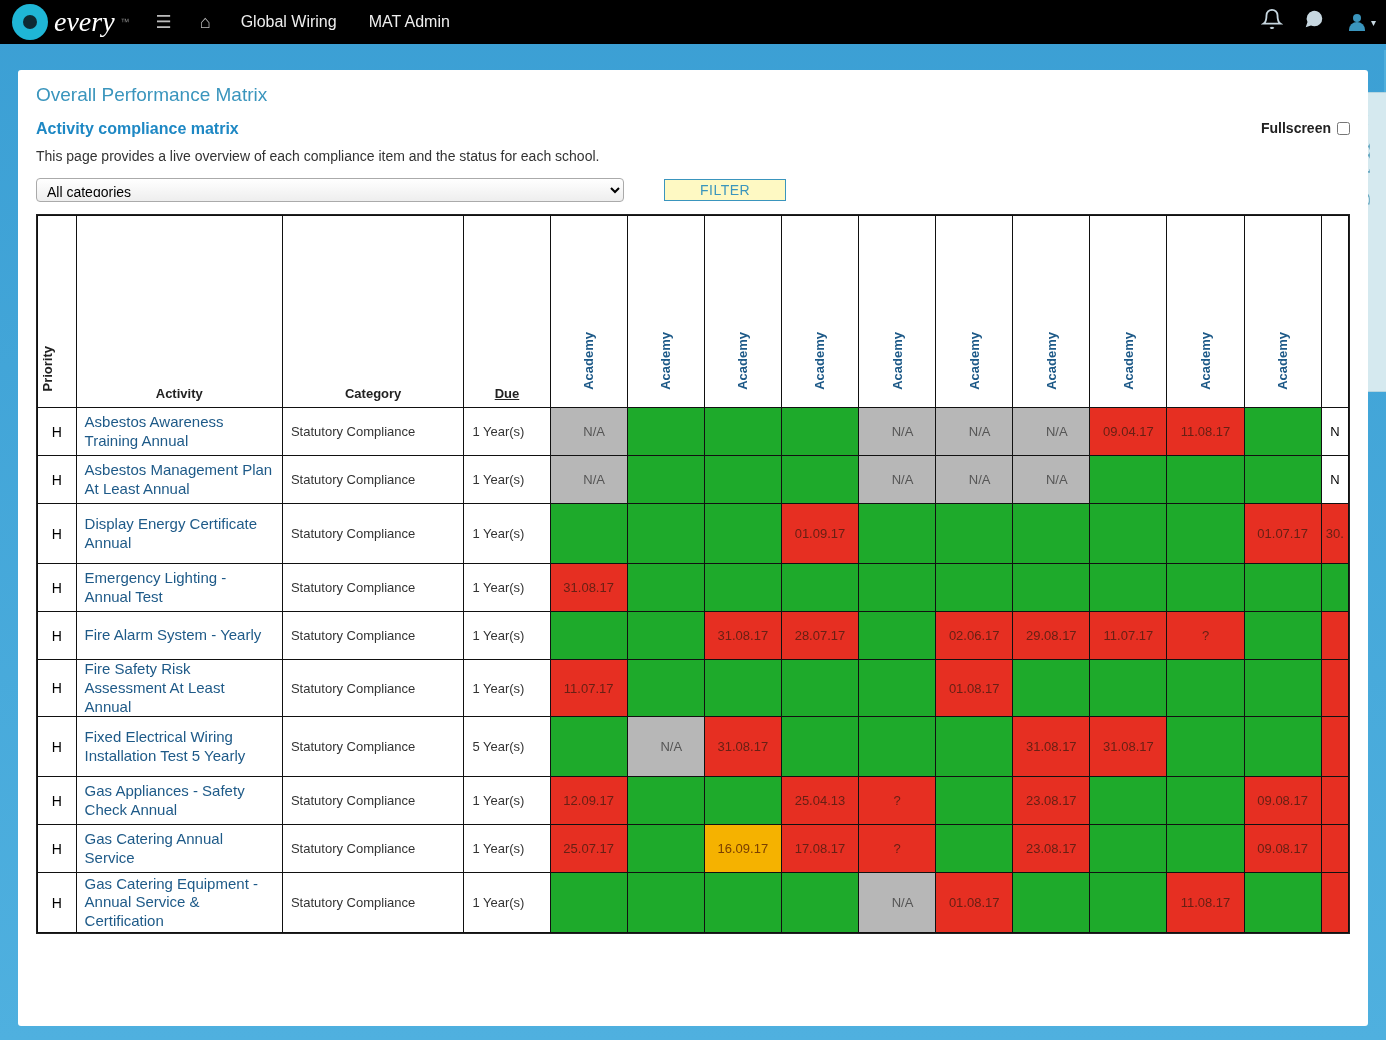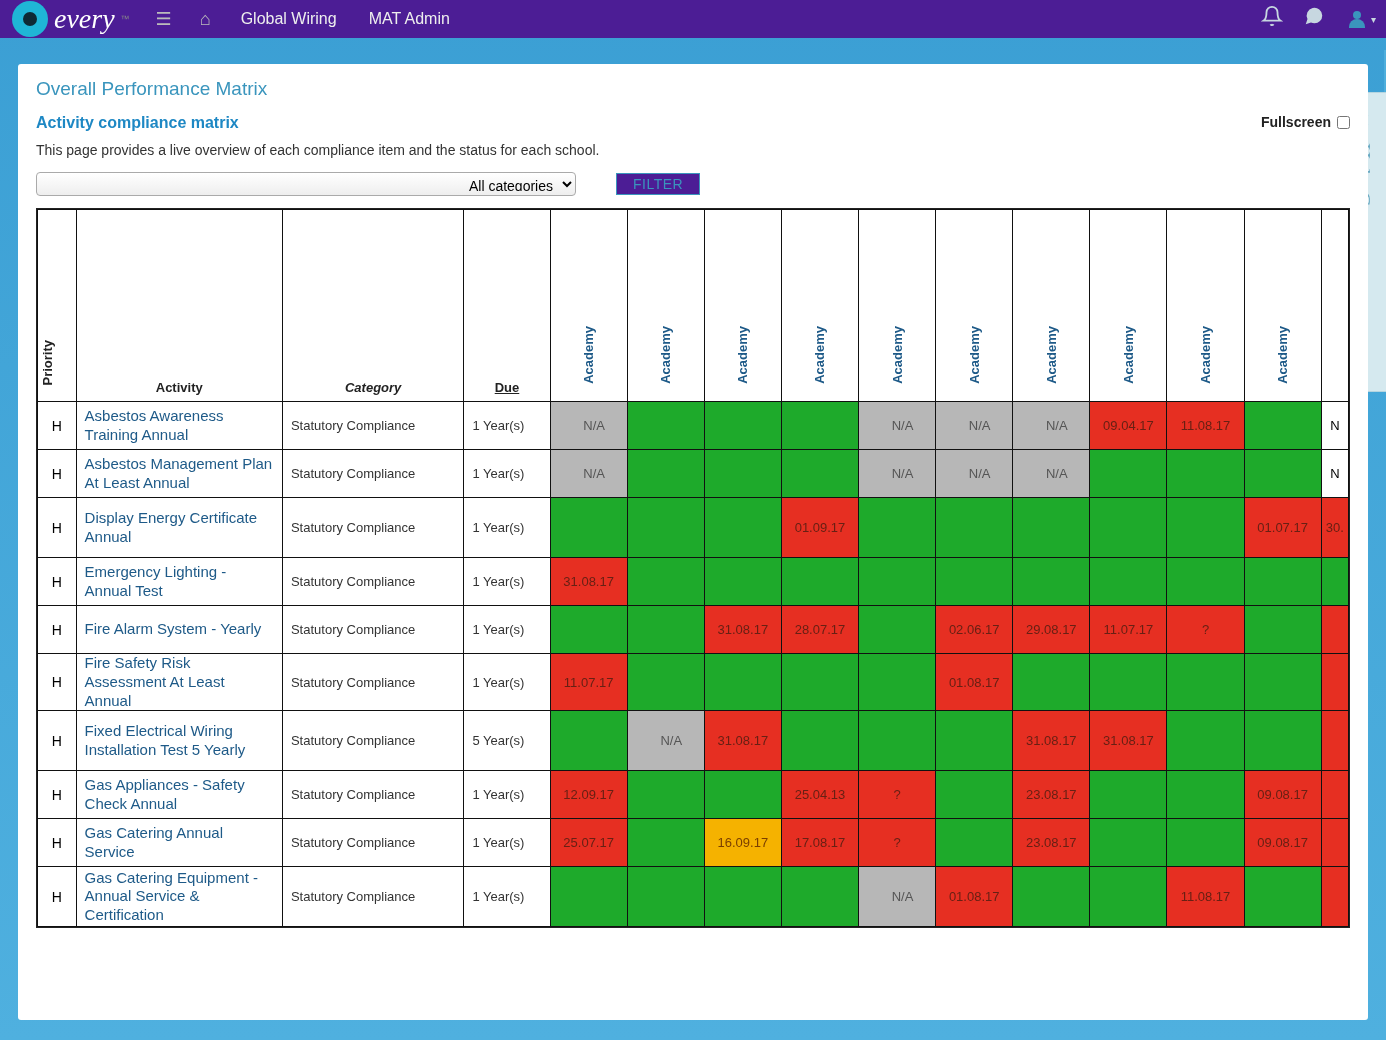--- a/index.html
+++ b/index.html
@@ -1,19 +1,19 @@
 <!DOCTYPE html>
 <html><head>
 <meta charset="utf-8">
 <style>
 * { box-sizing: border-box; margin: 0; padding: 0; }
 body { font-family: Arial, Helvetica, sans-serif; background: linear-gradient(to bottom, #3b9fd4, #4fb0df); height: 1040px; width: 1386px; overflow: hidden; }
 
 
-.topnav { background: #4c1d95; height: 38px; display: flex; align-items: center; color: #fff; }
+.topnav { background: #000000; height: 44px; display: flex; align-items: center; color: #fff; }
 .logo { display: flex; align-items: center; padding: 0 12px; gap: 6px; }
 .logo-circle { width: 36px; height: 36px; border-radius: 50%; background: #1fb6d6; display: flex; align-items: center; justify-content: center; }
 .logo-inner { width: 14px; height: 14px; border-radius: 50%; background: #0e2a33; }
 .logo-text { font-family: cursive; font-style: italic; font-size: 28px; color: #fff; }
 .logo-tm { font-size: 9px; color: #888; vertical-align: super; }
 .nav-icon { color: #bbb; padding: 0 14px; font-size: 18px; cursor: pointer; }
 .nav-item { color: #eee; padding: 0 16px; height: 50px; line-height: 50px; font-size: 16px; cursor: pointer; }
 .nav-item.active { background: #3a95bd; color: #fff; }
 .nav-spacer { flex: 1; }
 .nav-right-icon { color: #c7d7e0; padding: 0 10px; font-size: 22px; cursor: pointer; }
@@ -21,22 +21,22 @@
 .swoosh { position:absolute; top:50px; right:0; width:250px; height:200px; border-top-left-radius:200px 250px; border-right:2px solid #6cc5e8; opacity:0.4; pointer-events:none;}
 
 
 .page-card { background: #fff; margin: 26px 18px 0 18px; border-radius: 3px; padding: 14px 18px 0 18px; height: 956px; position: relative; }
 .page-title { color: #3a95bd; font-size: 19px; font-weight: 400; margin-bottom: 14px; }
 .subtitle-row { display:flex; justify-content:space-between; align-items:flex-start; }
 .subtitle { color: #1e88c4; font-size: 16px; font-weight: 700; margin-bottom: 10px; }
 .fullscreen-label { font-size: 14px; font-weight:700; color:#222; display:flex; align-items:center; gap:6px;}
 .desc { color: #333; font-size: 14px; margin-bottom: 14px; }
 .controls { display: flex; align-items: center; gap: 40px; margin-bottom: 12px; }
-.category-select { width: 540px; height: 24px; border: 1px solid #aaa; border-radius: 4px; background: linear-gradient(#fff,#eee); font-size: 14px; padding: 4px 6px; text-align: right; }
-.filter-btn { border: 1px solid #3a95bd; color: #3a95bd; background: #4c1d95; padding: 2px 16px; font-size: 14px; letter-spacing: 0.5px; cursor: pointer; }
+.category-select { width: 588px; height: 24px; border: 1px solid #aaa; border-radius: 4px; background: linear-gradient(#fff,#eee); font-size: 14px; padding: 4px 6px; }
+.filter-btn { border: 1px solid #3a95bd; color: #3a95bd; background: #fef9c3; padding: 2px 35px; font-size: 14px; letter-spacing: 0.5px; cursor: pointer; }
 
 
 .table-wrap { overflow: hidden; border: 1px solid #222; }
 table { border-collapse: collapse; width: 100%; table-layout: fixed; }
 th, td { border: 1px solid #111; font-size: 13px; }
 th { background: #fff; font-weight: 700; color: #222; }
 .col-priority { width: 34px; }
 .col-activity { width: 182px; }
 .col-category { width: 160px; }
 .col-due { width: 76px; }
@@ -138,21 +138,21 @@
           <col class="col-school">
           <col class="col-school">
           <col class="col-school">
           <col class="col-school">
           <col class="col-last">
       </colgroup>
       <thead>
         <tr>
           <th class="header-tall"><span class="priority-header">Priority</span></th>
           <th class="header-tall" style="vertical-align:bottom;padding-bottom:6px;">Activity</th>
-          <th class="header-tall" style="vertical-align:bottom;padding-bottom:6px;font-style:italic;">Category</th>
+          <th class="header-tall" style="vertical-align:bottom;padding-bottom:6px;">Category</th>
           <th class="header-tall" style="vertical-align:bottom;padding-bottom:6px;text-decoration:underline;">Due</th>
           <th class="header-tall"><span class="vert-label">Academy</span></th>
           <th class="header-tall"><span class="vert-label">Academy</span></th>
           <th class="header-tall"><span class="vert-label">Academy</span></th>
           <th class="header-tall"><span class="vert-label">Academy</span></th>
           <th class="header-tall"><span class="vert-label">Academy</span></th>
           <th class="header-tall"><span class="vert-label">Academy</span></th>
           <th class="header-tall"><span class="vert-label">Academy</span></th>
           <th class="header-tall"><span class="vert-label">Academy</span></th>
           <th class="header-tall"><span class="vert-label">Academy</span></th>

